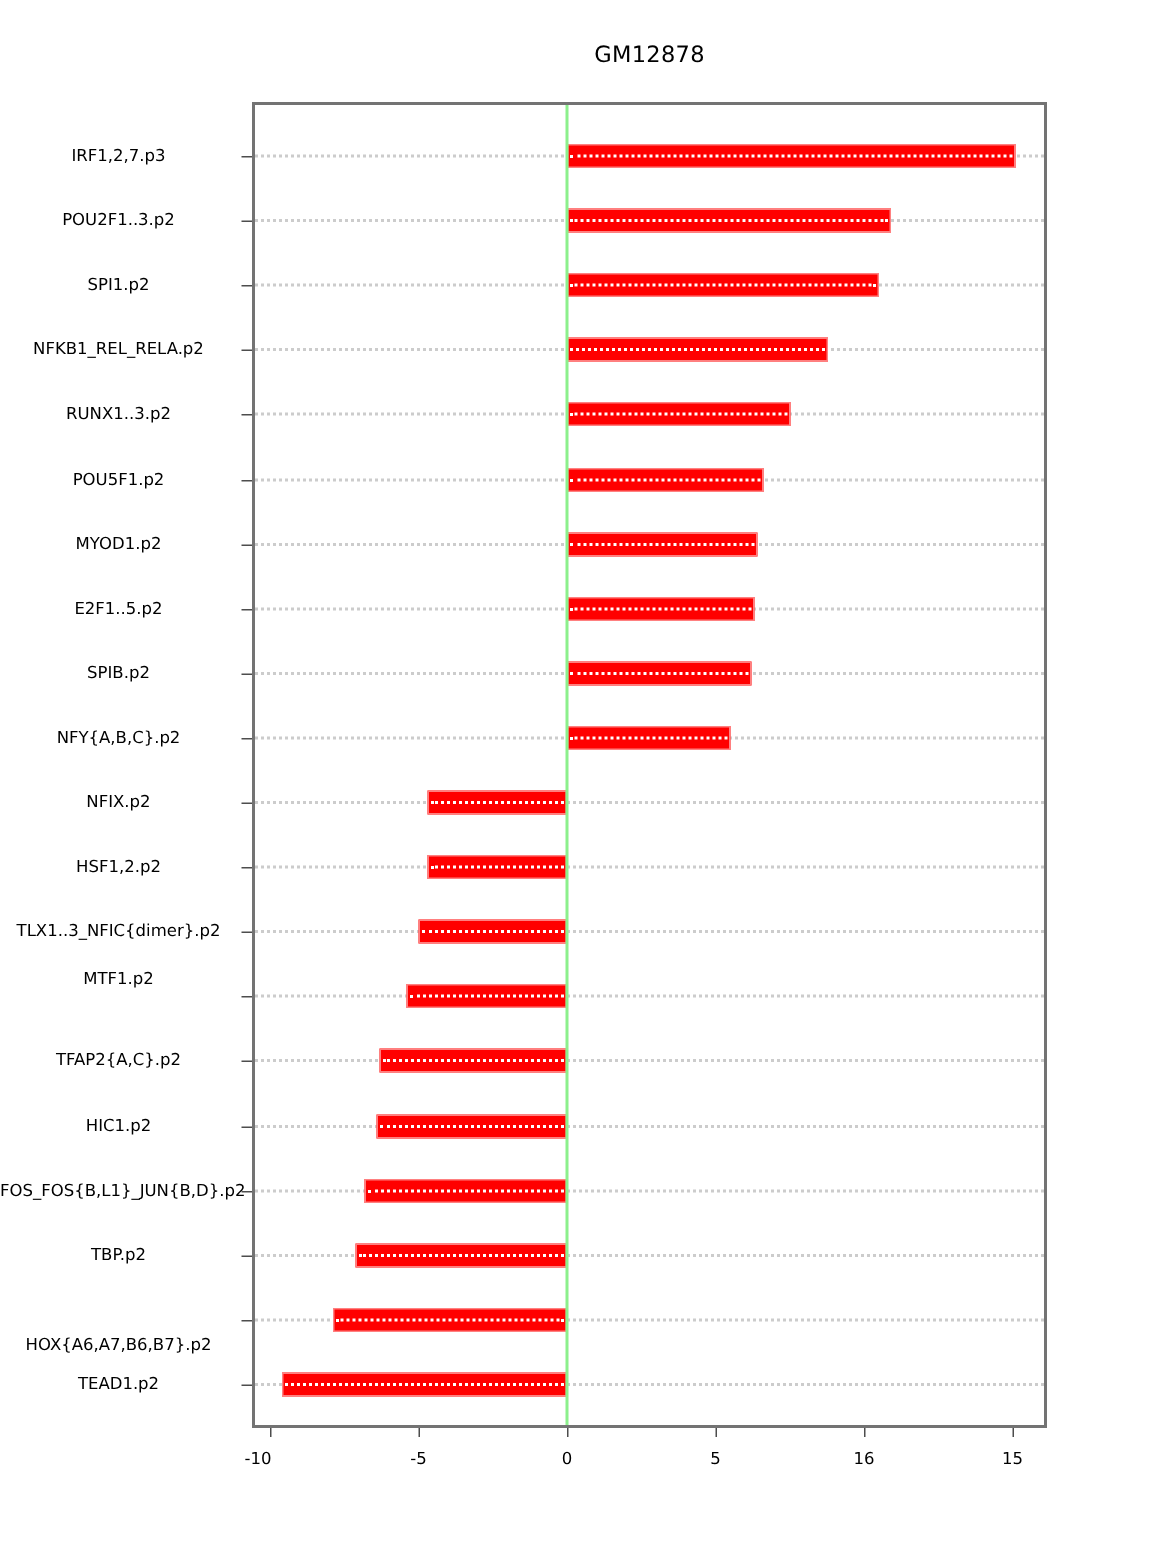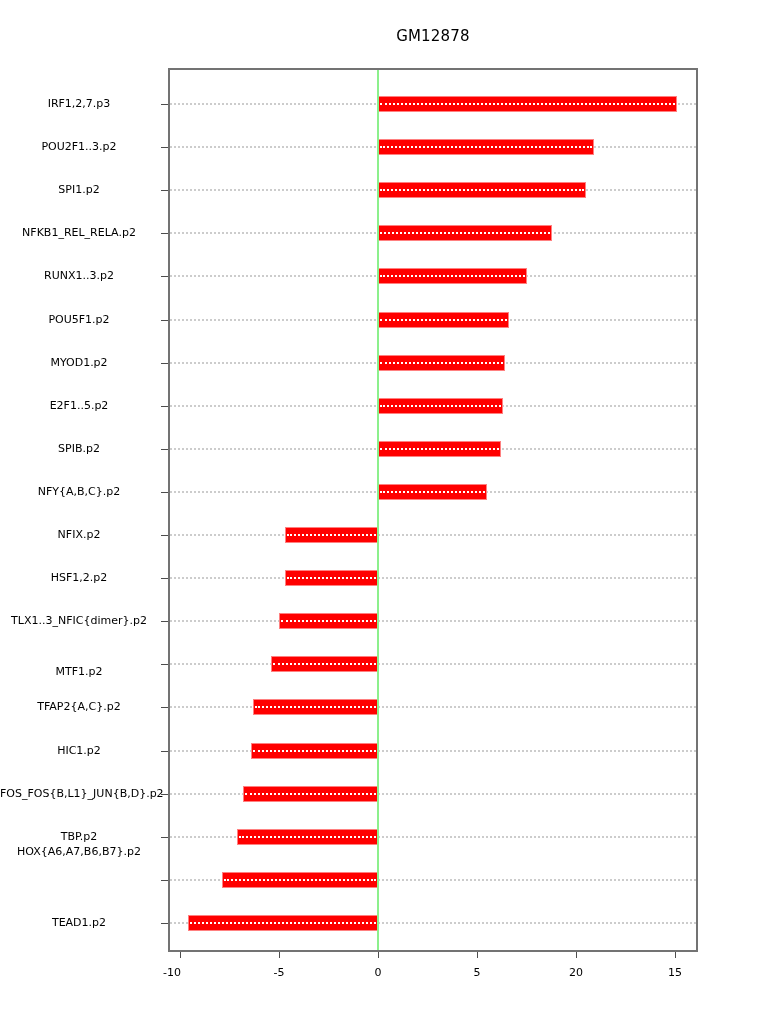--- a/index.html
+++ b/index.html
@@ -162,43 +162,43 @@
       <div class="y-axis-label" style="top: 440.8px;">SPIB.p2</div>
       <div class="y-tick" style="top: 448.8px;"></div>
       <div class="y-axis-label" style="top: 483.9px;">NFY{A,B,C}.p2</div>
       <div class="y-tick" style="top: 491.9px;"></div>
       <div class="y-axis-label" style="top: 527px;">NFIX.p2</div>
       <div class="y-tick" style="top: 535px;"></div>
       <div class="y-axis-label" style="top: 570.1px;">HSF1,2.p2</div>
       <div class="y-tick" style="top: 578.1px;"></div>
       <div class="y-axis-label" style="top: 613.2px;">TLX1..3_NFIC{dimer}.p2</div>
       <div class="y-tick" style="top: 621.2px;"></div>
-      <div class="y-axis-label" style="top: 664px;">MTF1.p2</div>
+      <div class="y-axis-label" style="top: 645px;">MTF1.p2</div>
       <div class="y-tick" style="top: 664.3px;"></div>
       <div class="y-axis-label" style="top: 699.4px;">TFAP2{A,C}.p2</div>
       <div class="y-tick" style="top: 707.4px;"></div>
       <div class="y-axis-label" style="top: 742.5px;">HIC1.p2</div>
       <div class="y-tick" style="top: 750.5px;"></div>
       <div class="y-axis-label" style="top: 785.6px;">FOS_FOS{B,L1}_JUN{B,D}.p2</div>
       <div class="y-tick" style="top: 793.6px;"></div>
       <div class="y-axis-label" style="top: 828.7px;">TBP.p2</div>
       <div class="y-tick" style="top: 836.7px;"></div>
-      <div class="y-axis-label" style="top: 844px;">HOX{A6,A7,B6,B7}.p2</div>
+      <div class="y-axis-label" style="top: 889px;">HOX{A6,A7,B6,B7}.p2</div>
       <div class="y-tick" style="top: 879.8px;"></div>
       <div class="y-axis-label" style="top: 914.9px;">TEAD1.p2</div>
       <div class="y-tick" style="top: 922.9px;"></div>
     </div>
   <div id="x-axis">
       <div class="x-tick" style="left: 180px;"></div>
       <div class="x-tick-label" style="left: 172px;">-10</div>
       <div class="x-tick" style="left: 279px;"></div>
       <div class="x-tick-label" style="left: 279px;">-5</div>
       <div class="x-tick" style="left: 378px;"></div>
       <div class="x-tick-label" style="left: 378px;">0</div>
       <div class="x-tick" style="left: 477px;"></div>
       <div class="x-tick-label" style="left: 477px;">5</div>
       <div class="x-tick" style="left: 576px;"></div>
-      <div class="x-tick-label" style="left: 576px;">20</div>
+      <div class="x-tick-label" style="left: 576px;">16</div>
       <div class="x-tick" style="left: 675px;"></div>
       <div class="x-tick-label" style="left: 675px;">15</div>
     </div>
 
 </div>
 
 </body></html>

